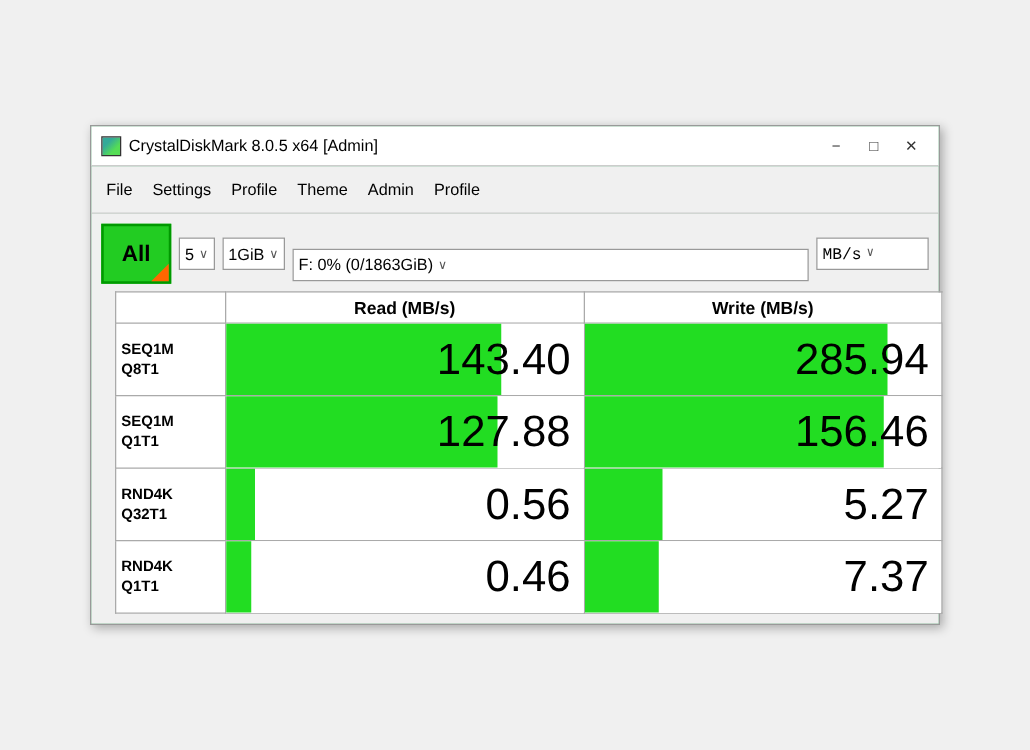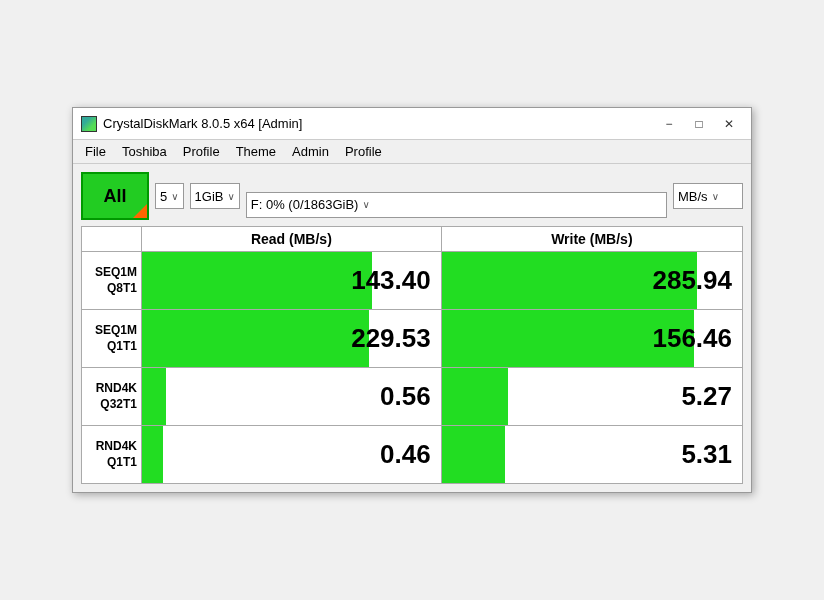--- a/index.html
+++ b/index.html
@@ -68,21 +68,21 @@
       justify-content: center;
       color: #333;
     }
 
     .menu-bar {
       background: #f0f0f0;
       display: flex;
       align-items: center;
       padding: 2px 4px;
       border-bottom: 1px solid #ccc;
-      height: 24px;
+      height: 38px;
     }
 
     .menu-item {
       padding: 2px 8px;
       font-size: 13px;
       cursor: pointer;
       color: #000;
     }
 
     .content {
@@ -96,21 +96,21 @@
       gap: 6px;
       margin-bottom: 6px;
     }
 
     .all-btn {
       background: #22cc22;
       color: #000;
       font-weight: bold;
       font-size: 18px;
       border: 2px solid #009900;
-      width: 68px;
+      width: 56px;
       height: 48px;
       cursor: pointer;
       position: relative;
       display: flex;
       align-items: center;
       justify-content: center;
     }
 
     .all-btn::after {
       content: '';
@@ -140,46 +140,48 @@
       font-size: 10px;
       color: #555;
     }
 
     .drive-dropdown {
       flex: 1;
       margin-top: 17px;
     }
 
     .unit-dropdown {
-      width: 70px;
+      width: 90px;
+      font-family: Liberation Mono, monospace;
     }
 
     .bench-table {
       width: 100%;
       border-collapse: collapse;
+      margin-left: 11px;
     }
 
     .bench-table th {
       background: #fff;
       border: 1px solid #aaa;
       padding: 4px 8px;
       font-size: 14px;
       font-weight: bold;
       text-align: center;
     }
 
     .bench-table td {
       border: 1px solid #aaa;
       background: #fff;
       vertical-align: middle;
     }
 
     .label-cell {
-      width: 60px;
-      text-align: right;
+      width: 88px;
+      text-align: left;
       font-size: 12px;
       font-weight: bold;
       padding: 4px;
       background: #fff;
       line-height: 1.3;
     }
 
     .value-cell {
       padding: 0;
       position: relative;
@@ -201,22 +203,22 @@
       position: absolute;
       left: 0;
       top: 0;
       height: 100%;
       background: #22dd22;
     }
 
     .value-text {
       position: relative;
       z-index: 1;
-      font-size: 26px;
-      font-weight: bold;
+      font-size: 35px;
+      font-weight: normal;
       color: #000;
     }
 
     .footer-row td {
       text-align: center;
       font-size: 20px;
       font-weight: bold;
       padding: 10px;
       background: #fff;
       border: 1px solid #aaa;
@@ -234,21 +236,21 @@
     </div>
     <div class="title-bar-controls">
       <button class="title-btn">−</button>
       <button class="title-btn">□</button>
       <button class="title-btn close">✕</button>
     </div>
   </div>
 
   <div class="menu-bar">
     <span class="menu-item">File</span>
-    <span class="menu-item">Toshiba</span>
+    <span class="menu-item">Settings</span>
     <span class="menu-item">Profile</span>
     <span class="menu-item">Theme</span>
     <span class="menu-item">Admin</span>
     <span class="menu-item">Profile</span>
   </div>
 
   <div class="content">
 
     <div class="top-row">
       <button class="all-btn">All</button>
@@ -296,21 +298,21 @@
       <div class="bar-fill" style="width:85%"></div>
       <span class="value-text">285.94</span>
     </div>
             </td>
           </tr>
           <tr>
             <td class="label-cell"><span>SEQ1M</span><br><span>Q1T1</span></td>
             <td class="value-cell">
     <div class="bar-bg">
       <div class="bar-fill" style="width:76%"></div>
-      <span class="value-text">229.53</span>
+      <span class="value-text">127.88</span>
     </div>
             </td>
             <td class="value-cell">
     <div class="bar-bg">
       <div class="bar-fill" style="width:84%"></div>
       <span class="value-text">156.46</span>
     </div>
             </td>
           </tr>
           <tr>
@@ -332,21 +334,21 @@
             <td class="label-cell"><span>RND4K</span><br><span>Q1T1</span></td>
             <td class="value-cell">
     <div class="bar-bg">
       <div class="bar-fill" style="width:7%"></div>
       <span class="value-text">0.46</span>
     </div>
             </td>
             <td class="value-cell">
     <div class="bar-bg">
       <div class="bar-fill" style="width:21%"></div>
-      <span class="value-text">5.31</span>
+      <span class="value-text">7.37</span>
     </div>
             </td>
           </tr>
         </tbody>
     </table>
 
   </div>
 </div>
 
 </body></html>

